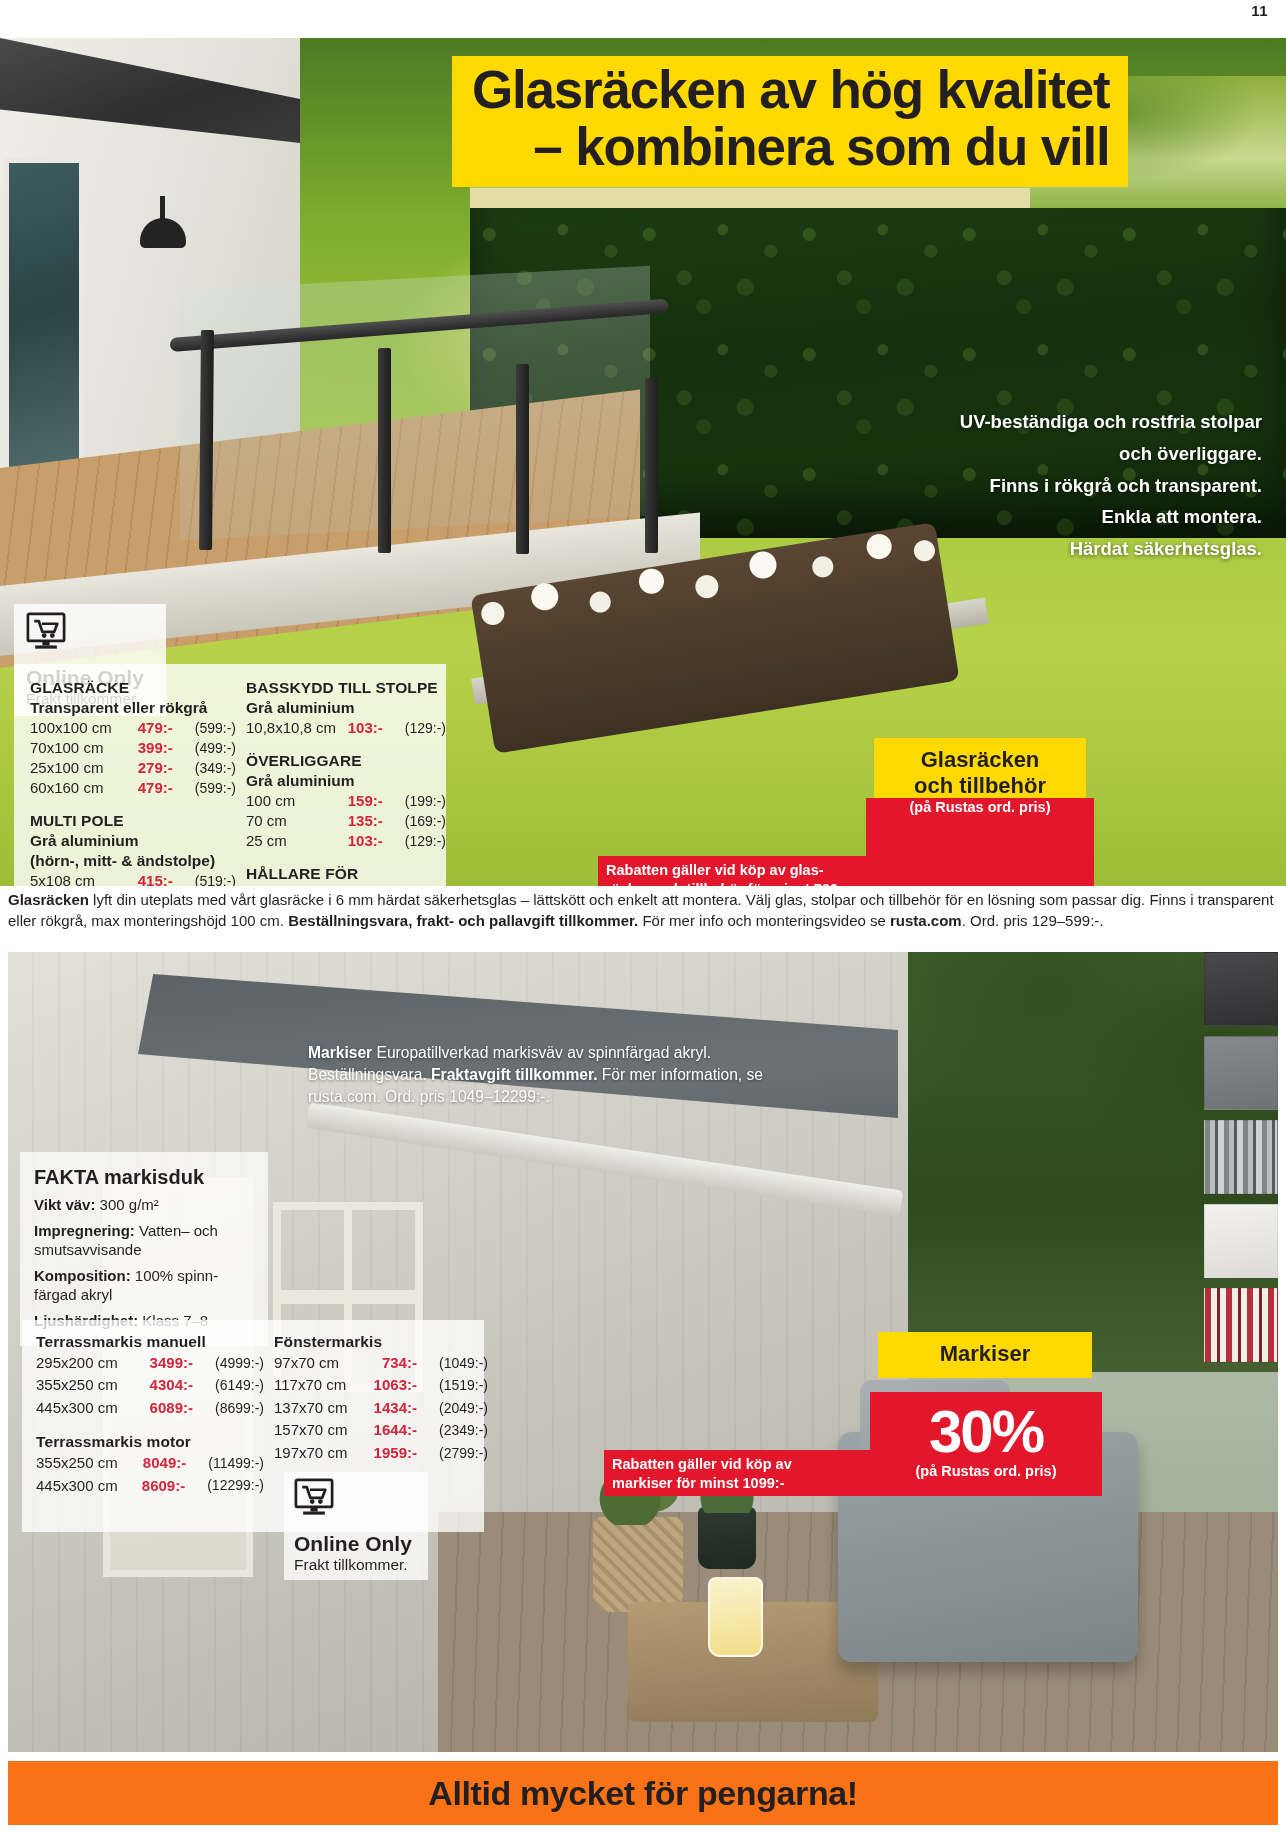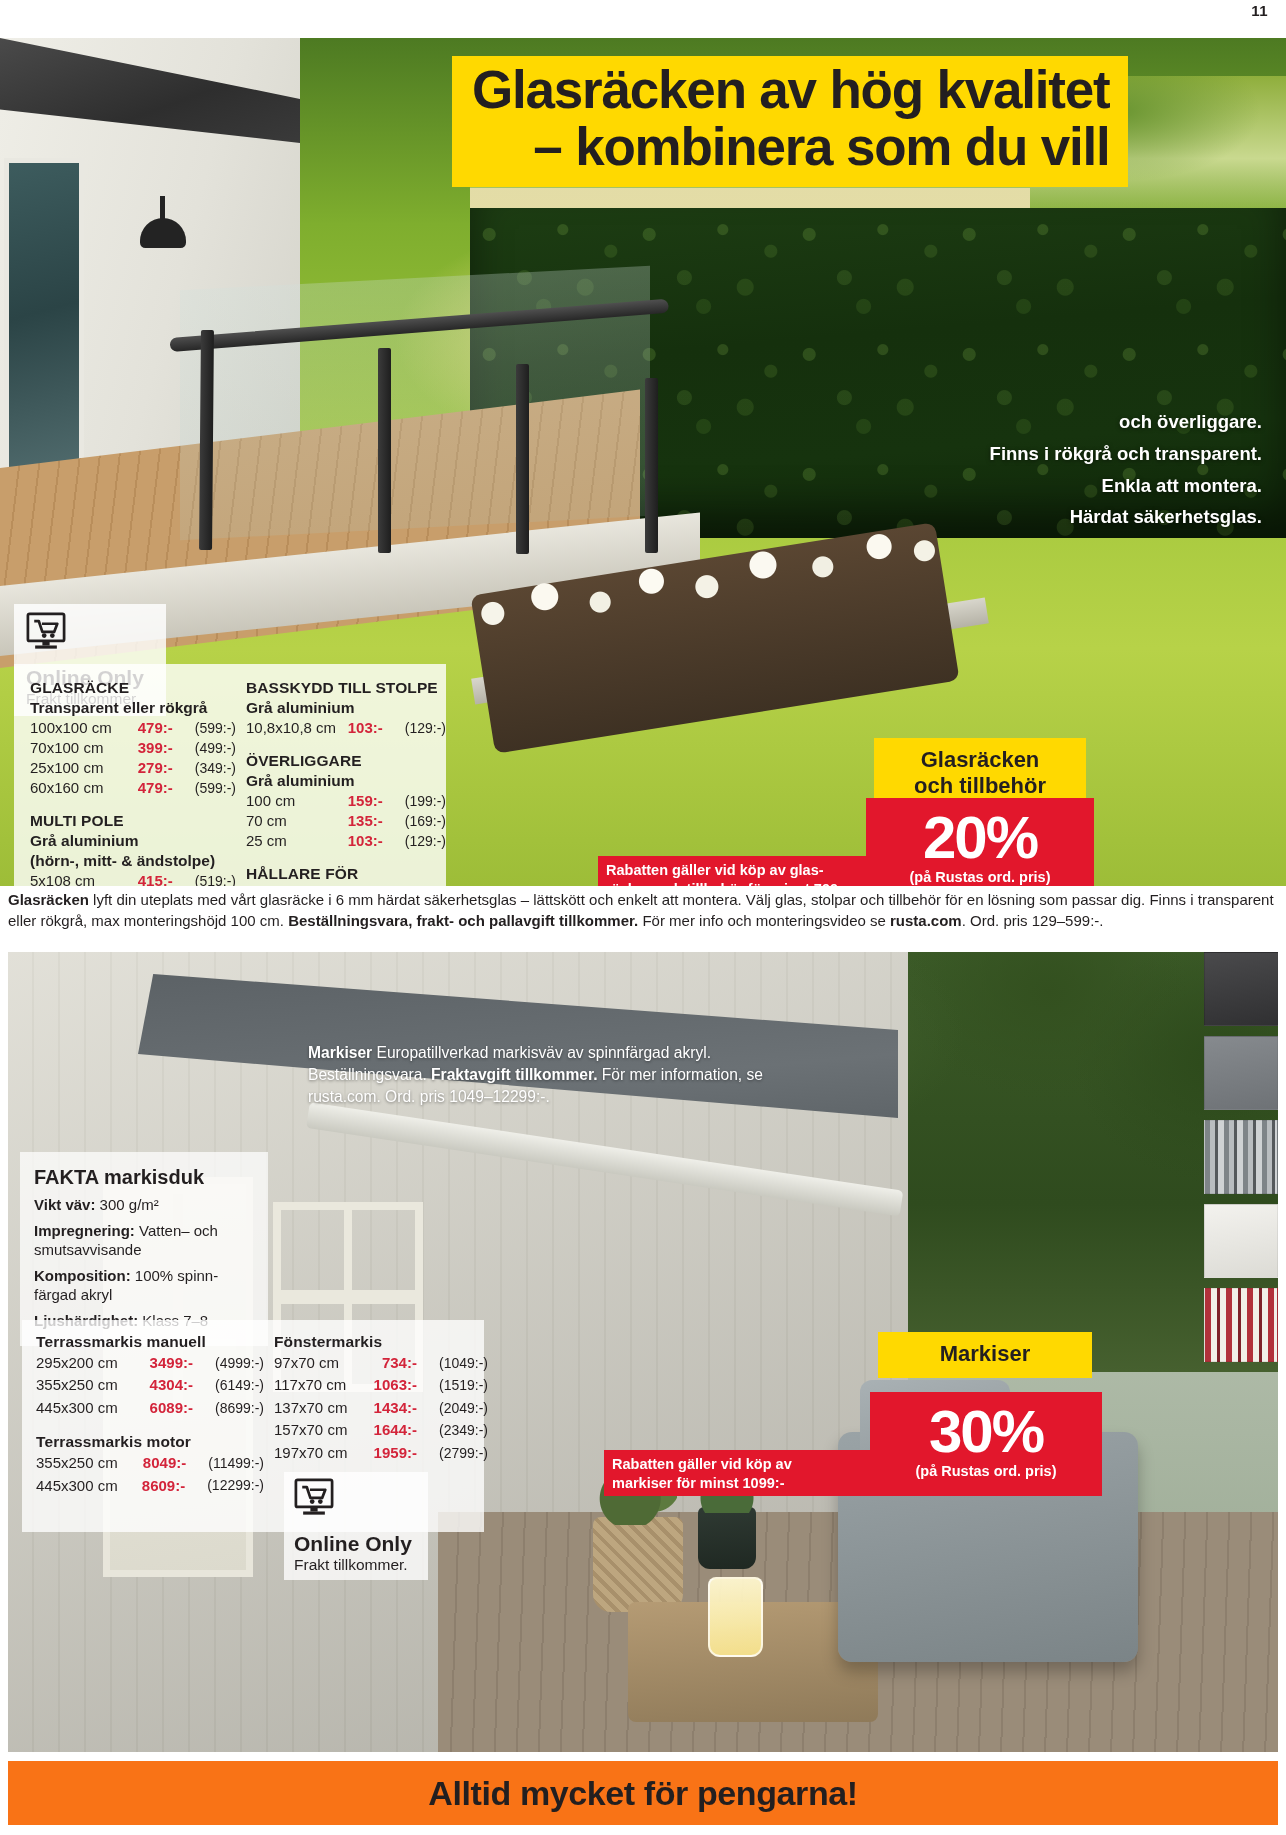--- a/index.html
+++ b/index.html
@@ -472,20 +472,21 @@
       <div class="curb"></div>
       <div class="flowerbed"></div>
     </div>
 
     <div class="headline">
       <span class="l1">Glasräcken av hög kvalitet</span>
       <span class="l2">– kombinera som du vill</span>
     </div>
 
     <div class="usp">
+      <div>UV-beständiga och rostfria stolpar</div>
       <div>och överliggare.</div>
       <div>Finns i rökgrå och transparent.</div>
       <div>Enkla att montera.</div>
       <div>Härdat säkerhetsglas.</div>
     </div>
 
     <div class="online-badge top">
       <svg class="ob-icon" viewBox="0 0 44 42">
         <rect x="2" y="2" width="40" height="30" rx="2" fill="none" stroke="#231f20" stroke-width="3"></rect>
         <rect x="18" y="32" width="8" height="5" fill="#231f20"></rect>
@@ -573,21 +574,20 @@
 
       </div>
     </div>
 
     <div class="promo-label top">
       <div>Glasräcken</div>
       <div>och tillbehör</div>
     </div>
 
     <div class="burst top">
-      <div class="pct">20%</div>
       <div class="sub">(på Rustas ord. pris)</div>
     </div>
 
     <div class="redbar top">
       <div>Rabatten gäller vid köp av glas-</div>
       <div>räcken och tillbehör för minst 799:-</div>
     </div>
   </div>
 
   <div class="desc top">

